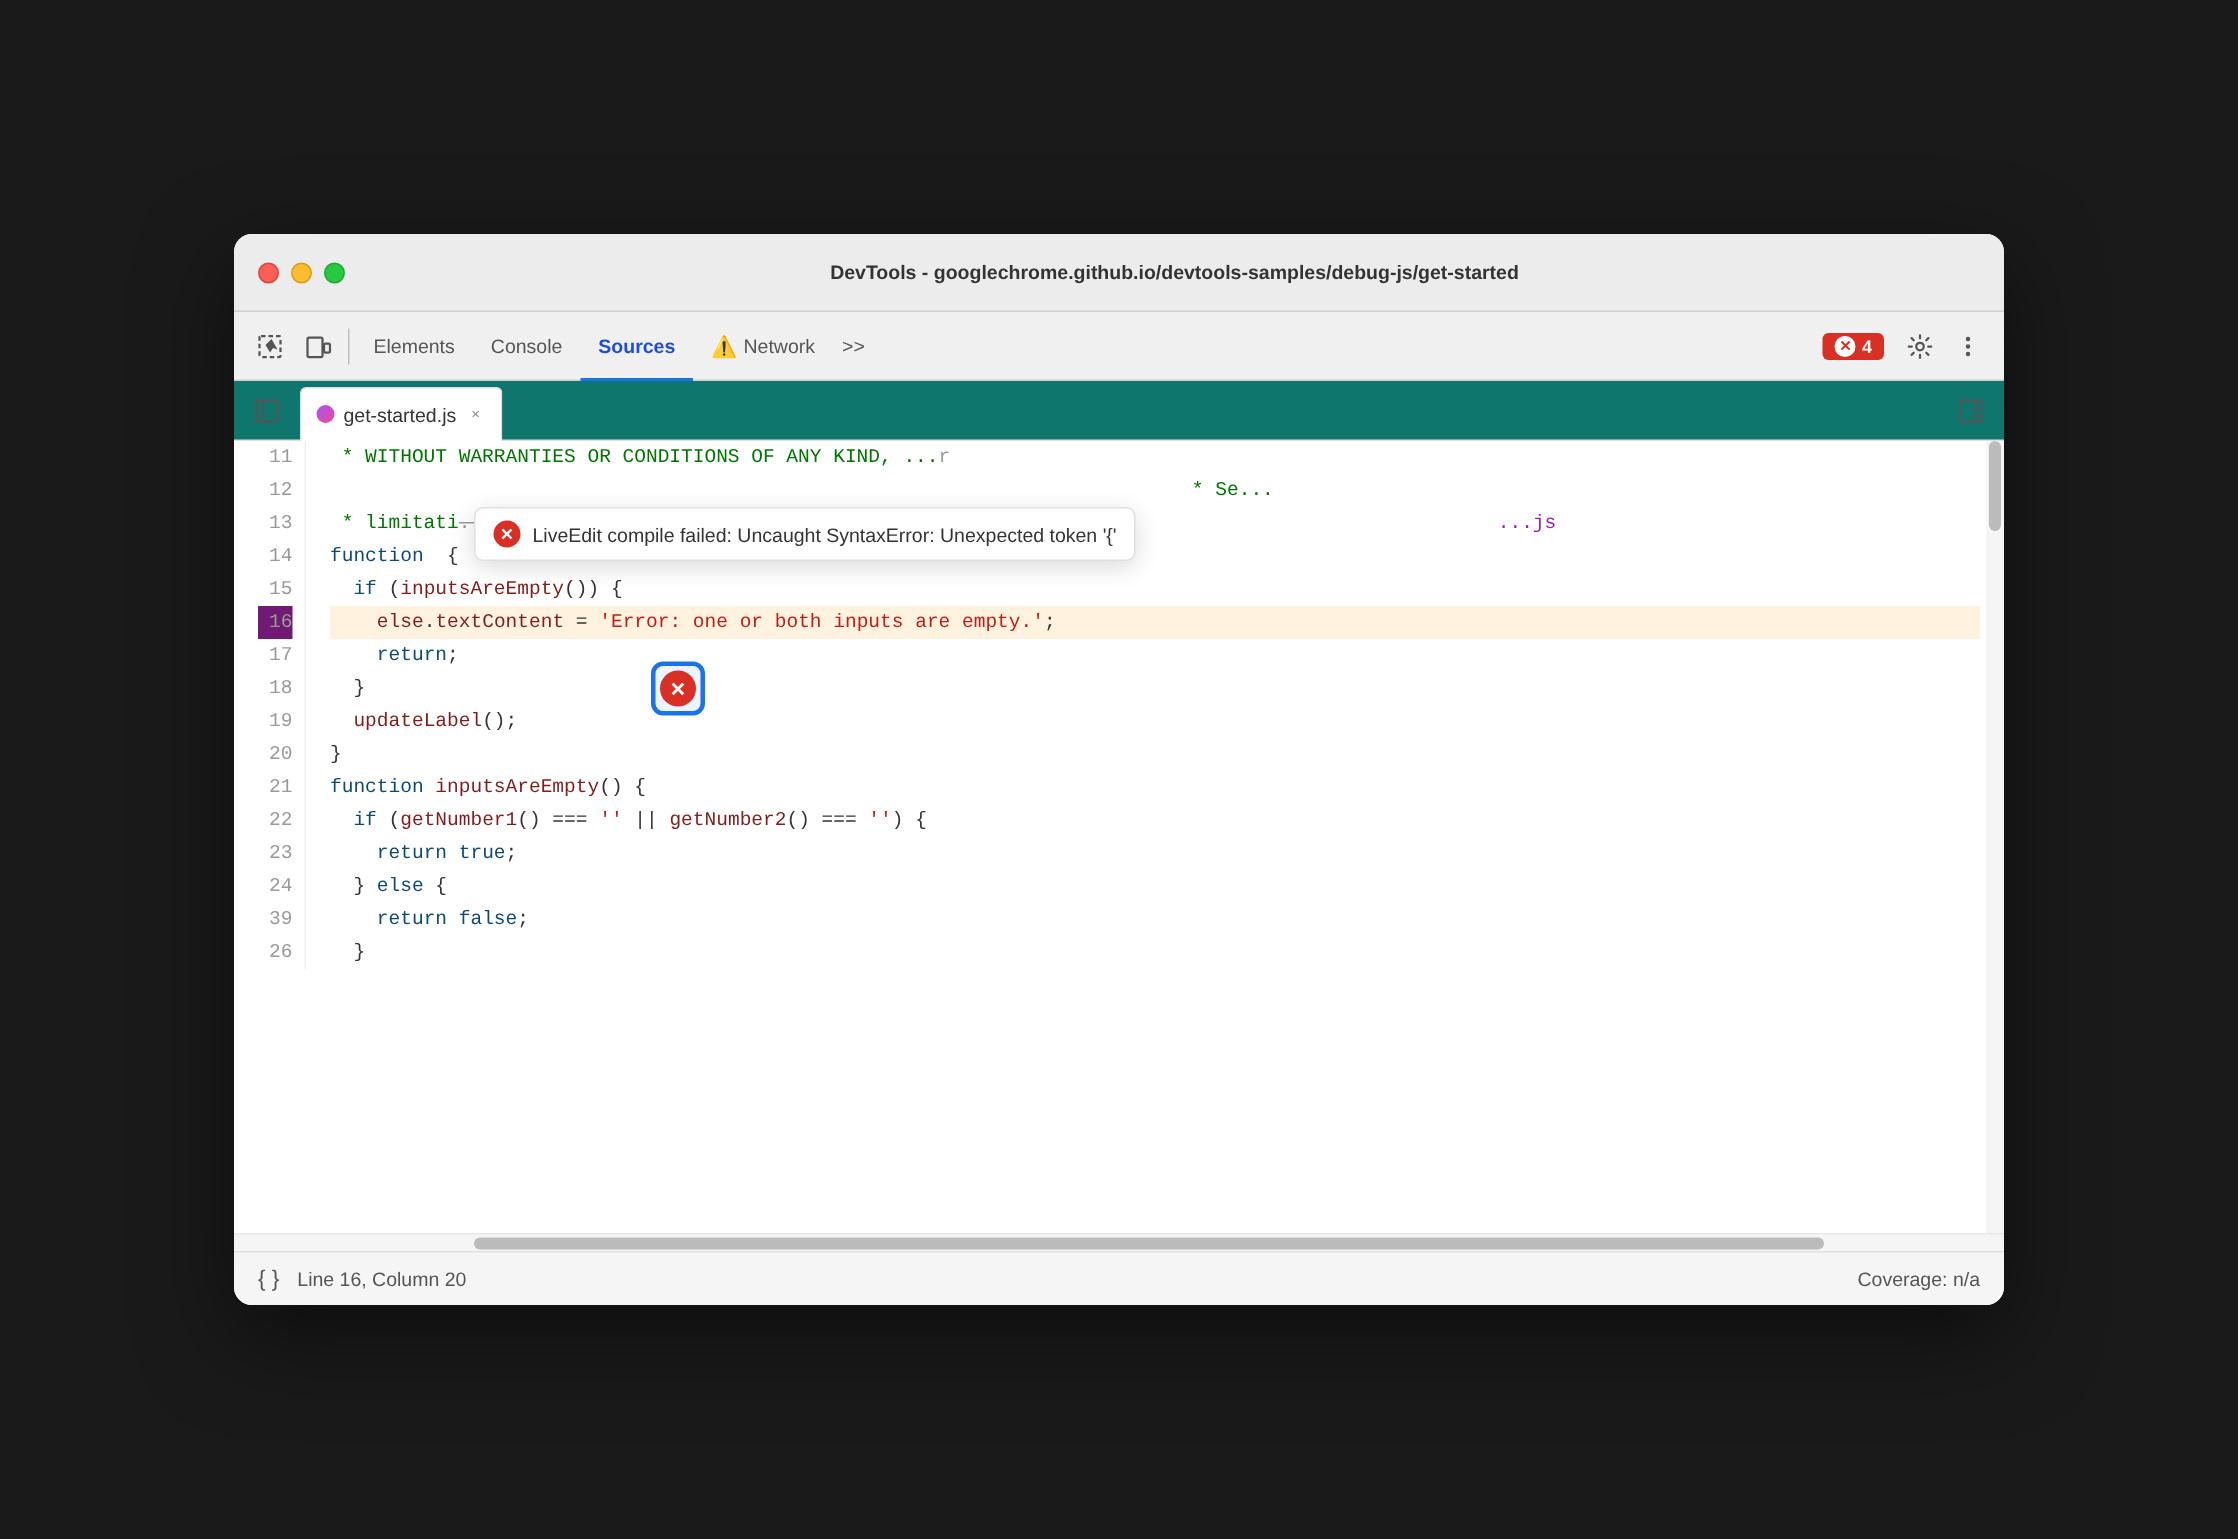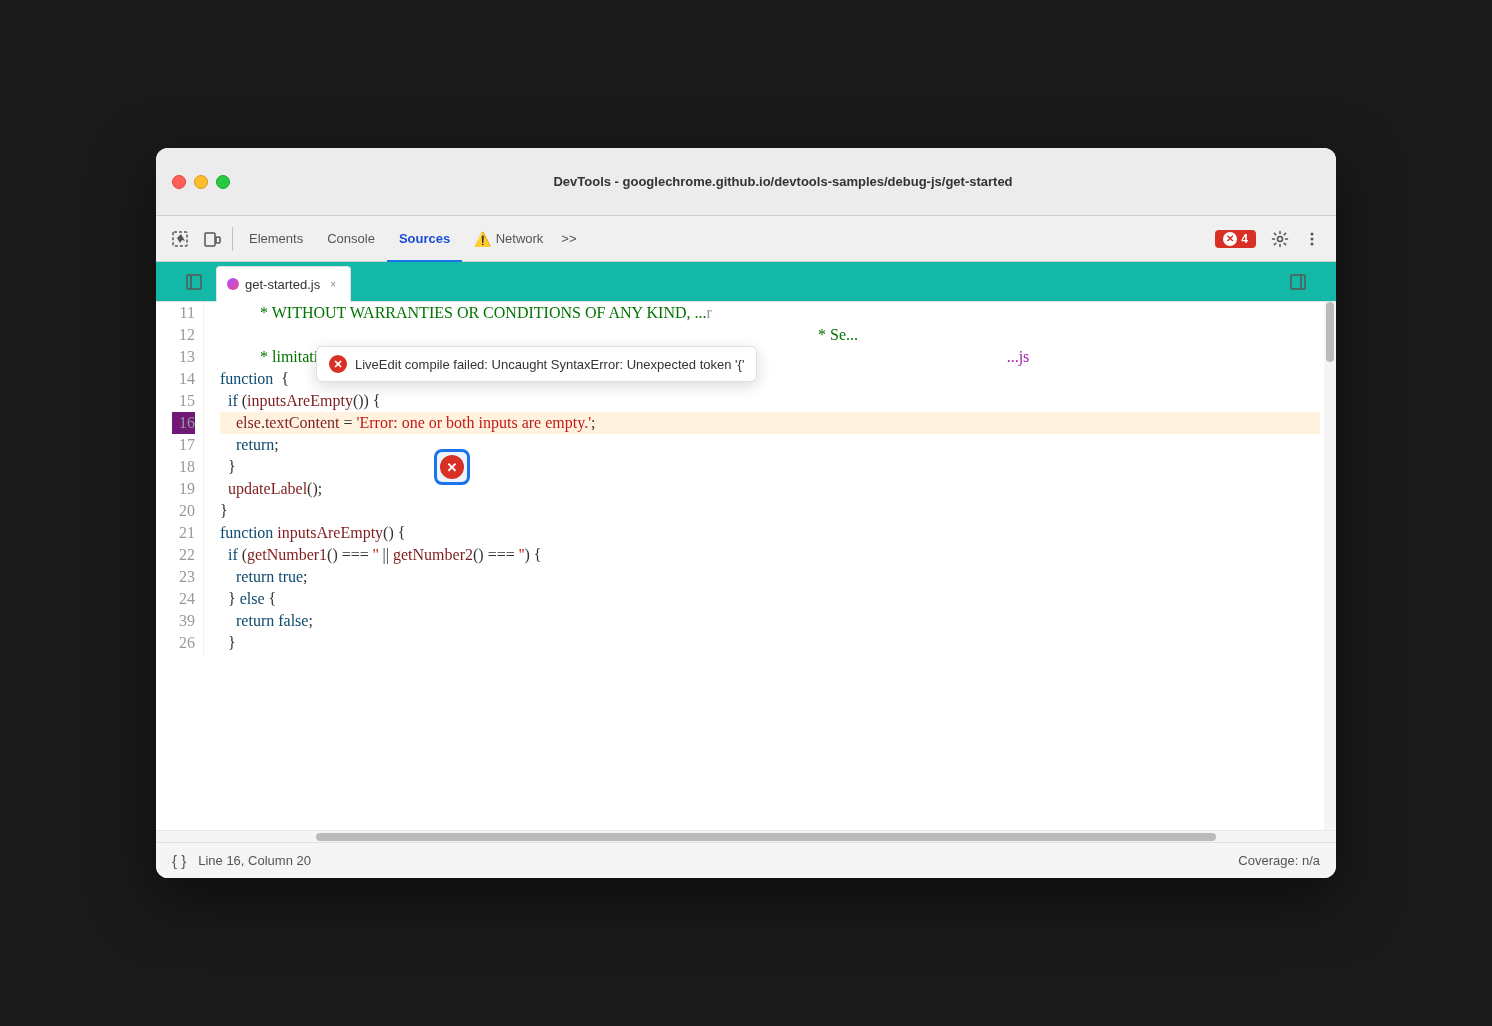--- a/index.html
+++ b/index.html
@@ -14,21 +14,21 @@
     .window {
       width: 1180px;
       background: #f5f5f5;
       border-radius: 12px;
       box-shadow: 0 20px 60px rgba(0,0,0,0.5);
       overflow: hidden;
     }
     
     .title-bar {
       background: #ececec;
-      height: 68px;
+      height: 52px;
       display: flex;
       align-items: center;
       padding: 0 16px;
       border-bottom: 1px solid #d0d0d0;
     }
     .traffic-lights {
       display: flex;
       gap: 8px;
       margin-right: 16px;
     }
@@ -127,26 +127,26 @@
       border-radius: 50%;
       color: #d93025;
       display: flex;
       align-items: center;
       justify-content: center;
       font-size: 10px;
       font-weight: 900;
     }
     
     .file-tabs {
-      background: #14b8a6;
+      background: #0f766e;
       height: 40px;
       display: flex;
       align-items: center;
       border-bottom: 1px solid #e0e0e0;
-      padding: 0 24px;
+      padding: 0 8px;
     }
     .panel-toggle {
       width: 28px;
       height: 28px;
       display: flex;
       align-items: center;
       justify-content: center;
       cursor: pointer;
       color: #555;
       font-size: 14px;
@@ -200,22 +200,22 @@
       border-radius: 3px;
     }
     
     .code-area {
       background: #fff;
       position: relative;
       overflow: hidden;
     }
     .code-container {
       display: flex;
-      font-family: Liberation Serif, serif;
-      font-size: 16px;
+      font-family: Liberation Mono, monospace;
+      font-size: 13px;
       line-height: 22px;
       overflow-x: hidden;
     }
     .line-numbers {
       background: #fff;
       color: #999;
       padding: 0 8px 0 16px;
       text-align: right;
       user-select: none;
       min-width: 48px;
@@ -235,21 +235,21 @@
     .code-line {
       height: 22px;
       display: flex;
       align-items: center;
       white-space: pre;
     }
     
     .kw { color: #0c4a6e; } 
     .fn { color: #7f1d1d; } 
     .str { color: #c41a16; } 
-    .cmt { color: #007400; margin-left: 36px; }
+    .cmt { color: #007400; }
     .plain { color: #333; }
     
     .error-tooltip {
       position: absolute;
       top: 44px;
       left: 160px;
       background: white;
       border: 1px solid #e0e0e0;
       border-radius: 6px;
       box-shadow: 0 4px 16px rgba(0,0,0,0.15);

